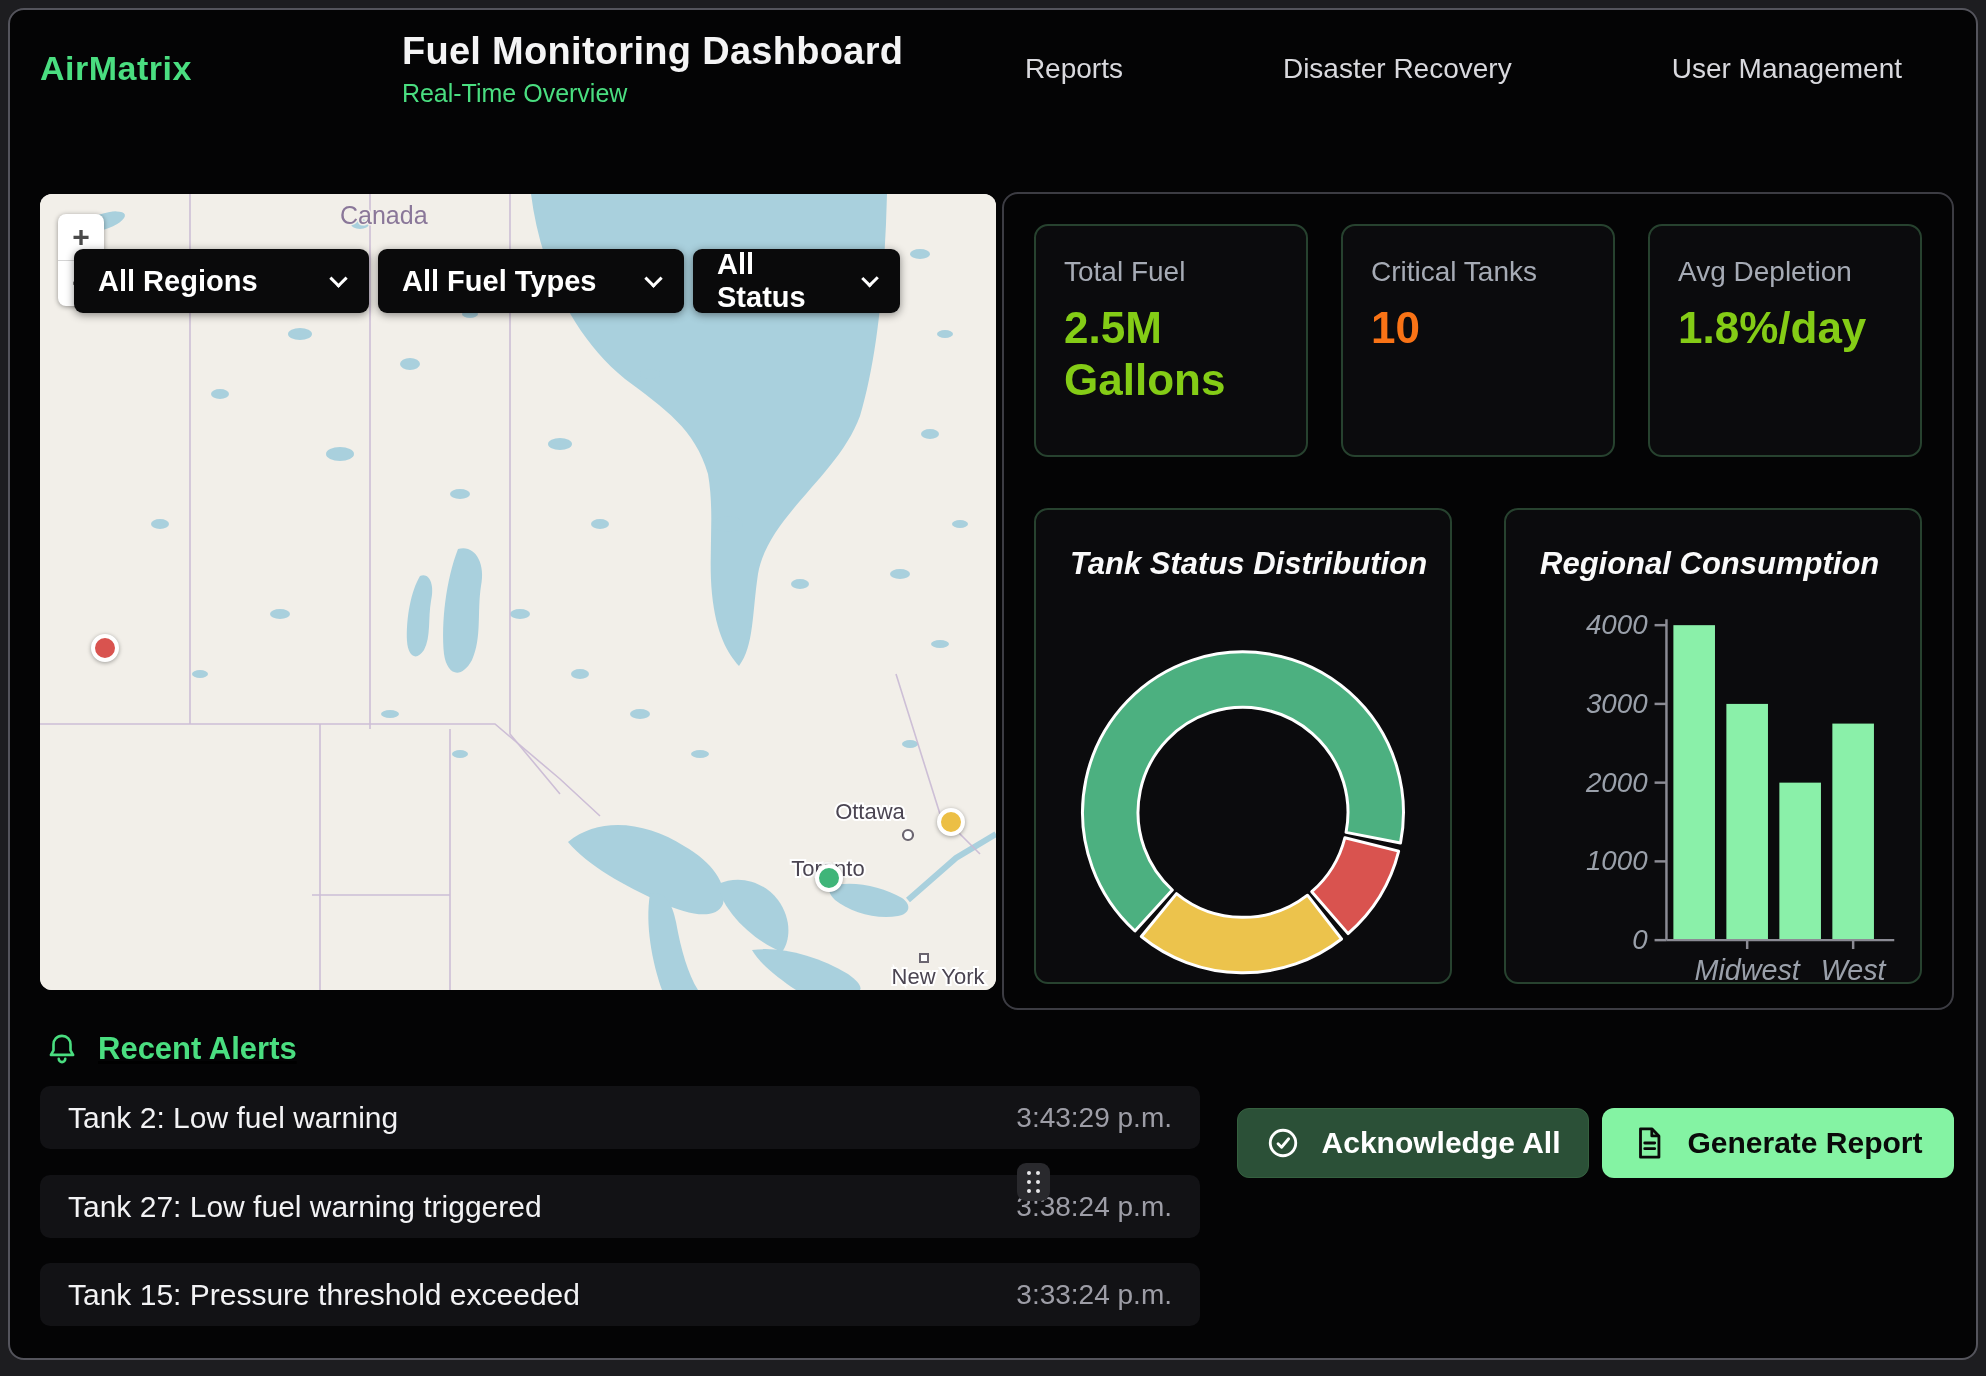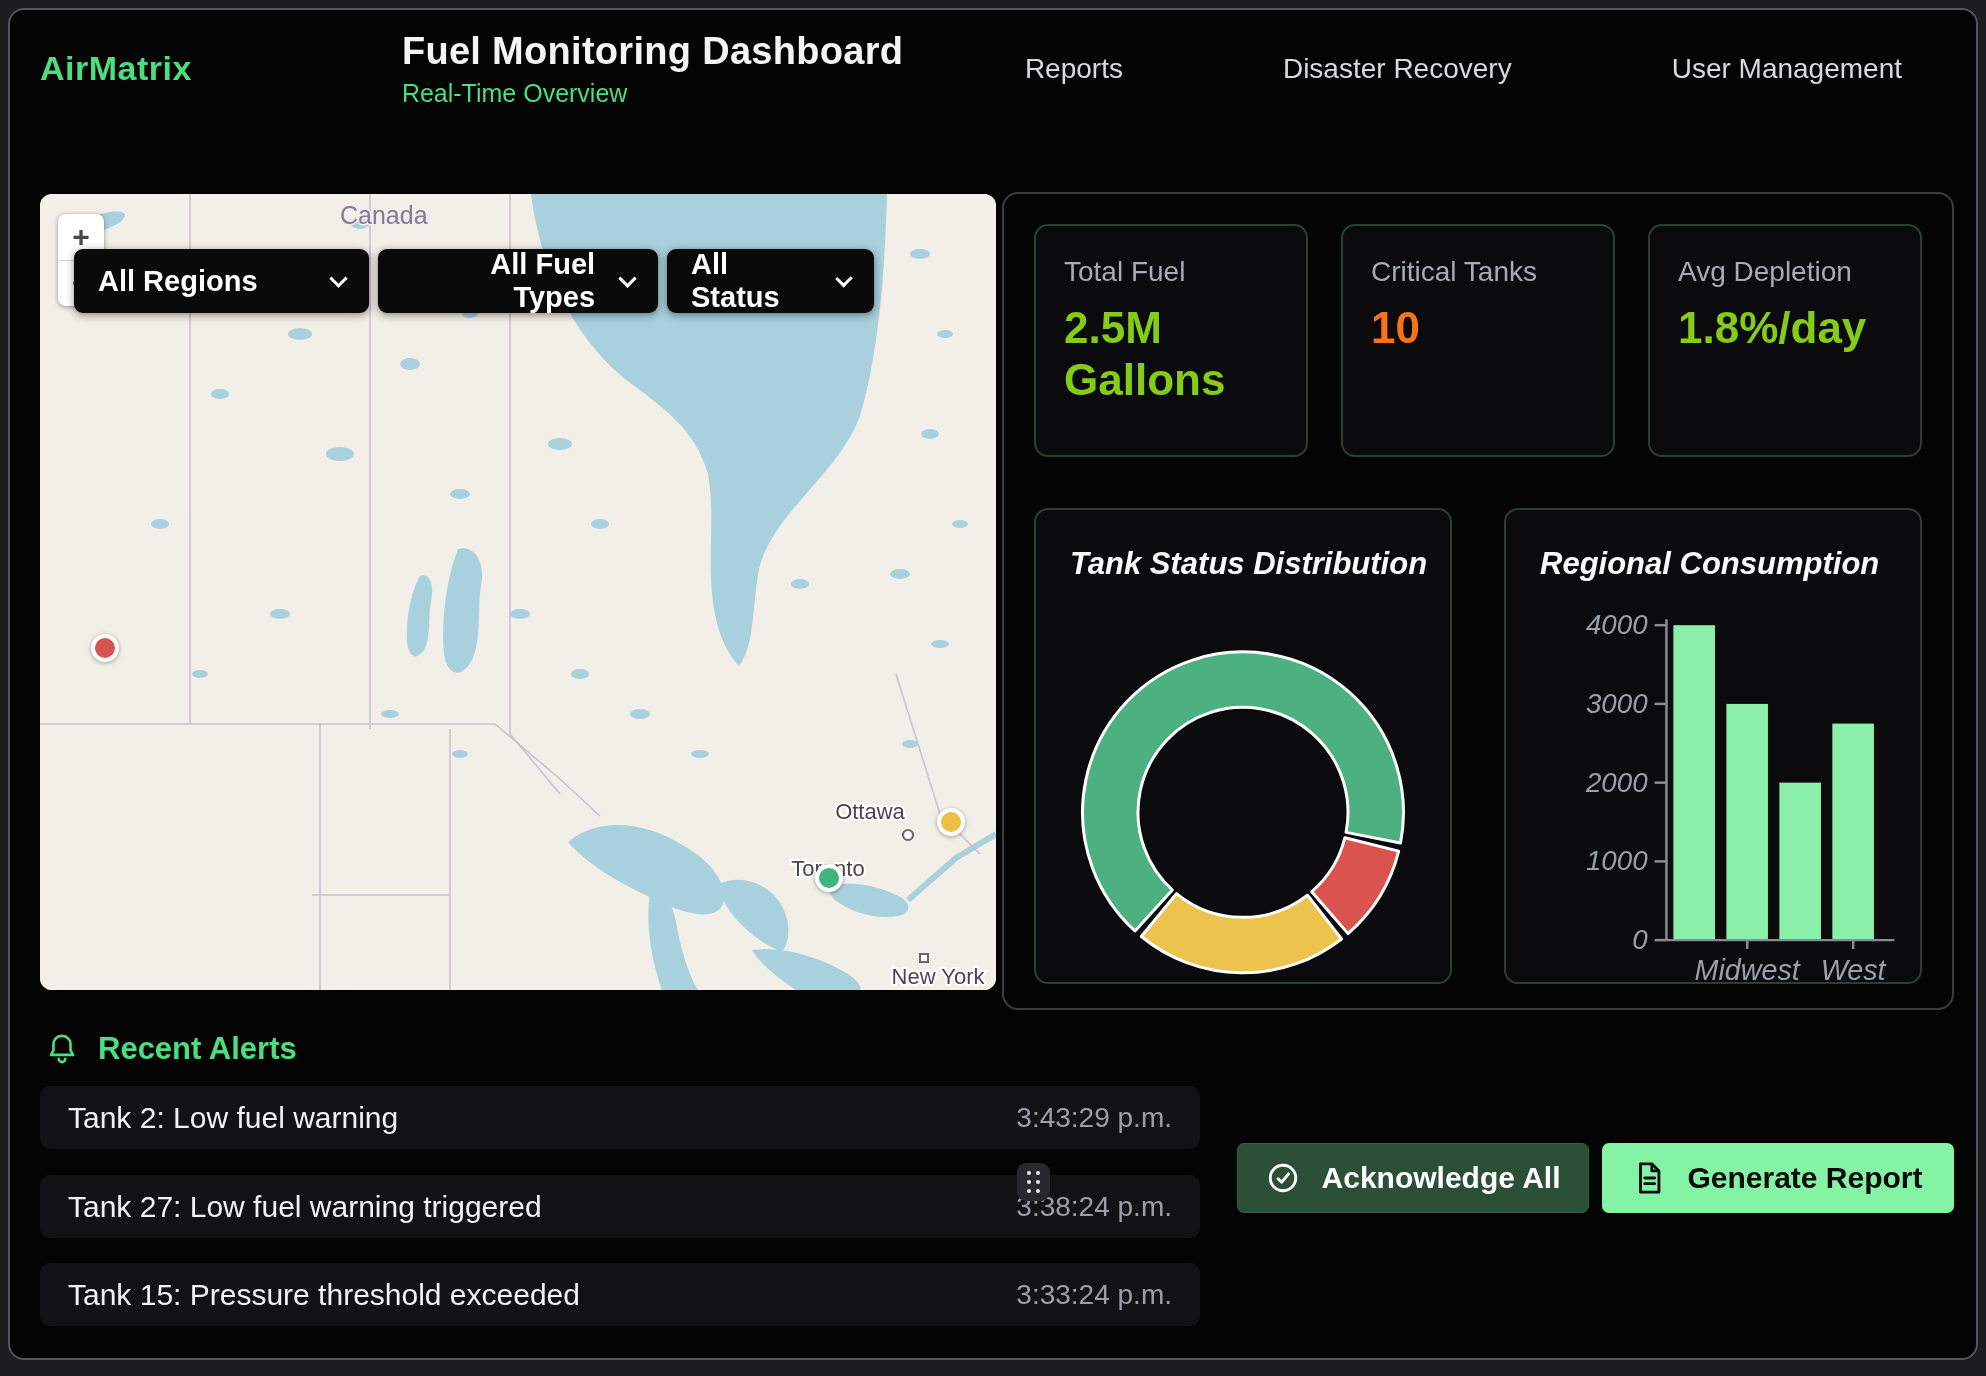--- a/index.html
+++ b/index.html
@@ -31,21 +31,21 @@
               font-size:30px; font-weight:700; color:#4a4a4a; cursor:pointer; }
   .zoom-div { height:1px; background:#d4d4d4; }
 
   .filters { position:absolute; left:34px; top:55px; display:flex; gap:9px; }
   .filter { height:64px; background:#0a0a0b; border-radius:9px; color:#fff;
             display:flex; align-items:center; justify-content:space-between;
             padding:0 24px; font-size:29px; font-weight:600; cursor:pointer;
             box-shadow:0 2px 8px rgba(0,0,0,.45); }
   .filter .chev { width:13px; height:13px; border-right:3px solid #fff; border-bottom:3px solid #fff;
                   transform:rotate(45deg) translate(-2px,-2px); margin-left:26px; }
-  .f-regions { width:295px; } .f-fuel { width:280px;text-align:right; } .f-status { width:207px; }
+  .f-regions { width:295px; } .f-fuel { width:306px;text-align:right; } .f-status { width:207px; }
 
   .marker { position:absolute; width:28px; height:28px; border-radius:50%;
             border:4px solid #fff; transform:translate(-18px,-18px);
             box-shadow:0 1px 4px rgba(0,0,0,.35); cursor:pointer; }
 
   .resize-handle { position:absolute; left:977px; top:969px; width:33px; height:38px;
                    background:#29292d; border-radius:9px; display:grid;
                    grid-template-columns:repeat(2,4px); grid-template-rows:repeat(3,4px);
                    gap:5px; place-content:center; cursor:grab; z-index:5; }
   .resize-handle i { width:4px; height:4px; border-radius:50%; background:#e8e8ea; }
@@ -69,21 +69,21 @@
   
   .alerts-head { position:absolute; left:36px; top:1021px; display:flex; align-items:center; gap:20px;text-decoration:underline; }
   .alerts-title { font-size:31px; font-weight:700; color:#4ade80; }
   .alert-row { position:absolute; left:30px; width:1160px; height:63px; background:#121215;
                border-radius:10px; display:flex; align-items:center;
                padding:0 28px; }
   .alert-text { font-size:30px; color:#f2f2f4; }
   .alert-time { margin-left:auto; font-size:28px; color:#9d9da6; }
 
   
-  .btn { position:absolute; top:1133px; height:70px; border-radius:7px; display:flex;
+  .btn { position:absolute; top:1098px; height:70px; border-radius:12px; display:flex;
          align-items:center; justify-content:center; gap:22px; font-size:30px;
          font-weight:700; cursor:pointer; border:none; }
   .btn-ack { left:1227px; width:352px; background:#2b5037; color:#fff; border:1px solid #35603f; }
   .btn-gen { left:1592px; width:352px; background:#84f3a3; color:#0a0a0a; }
 </style>
 </head>
 <body>
 
 <div class="app">
 

